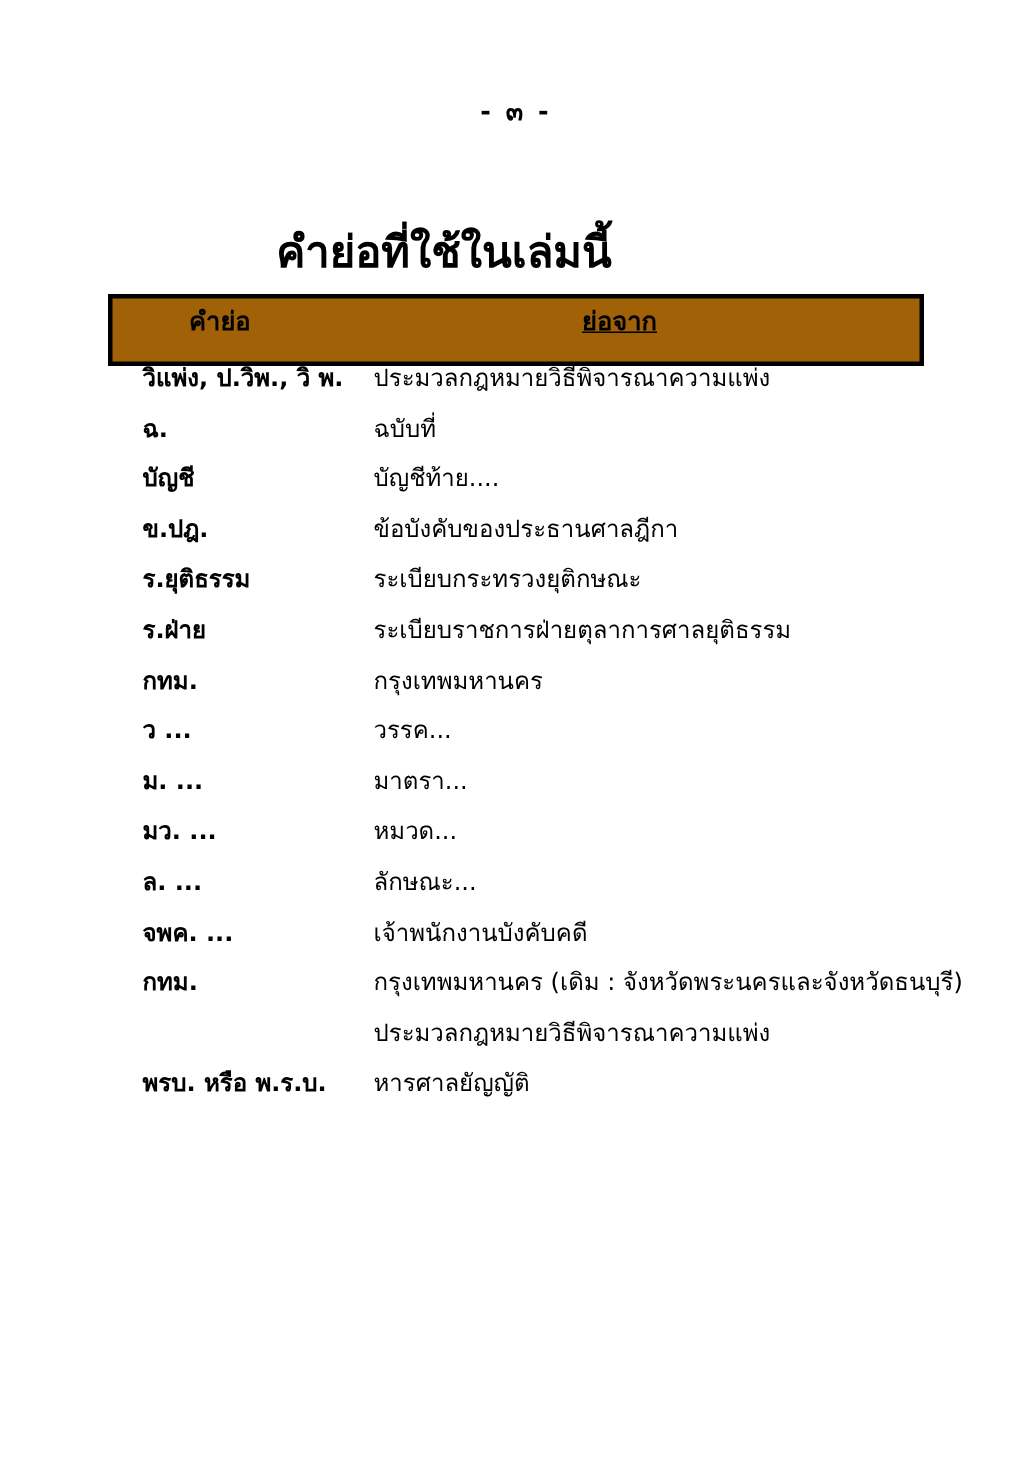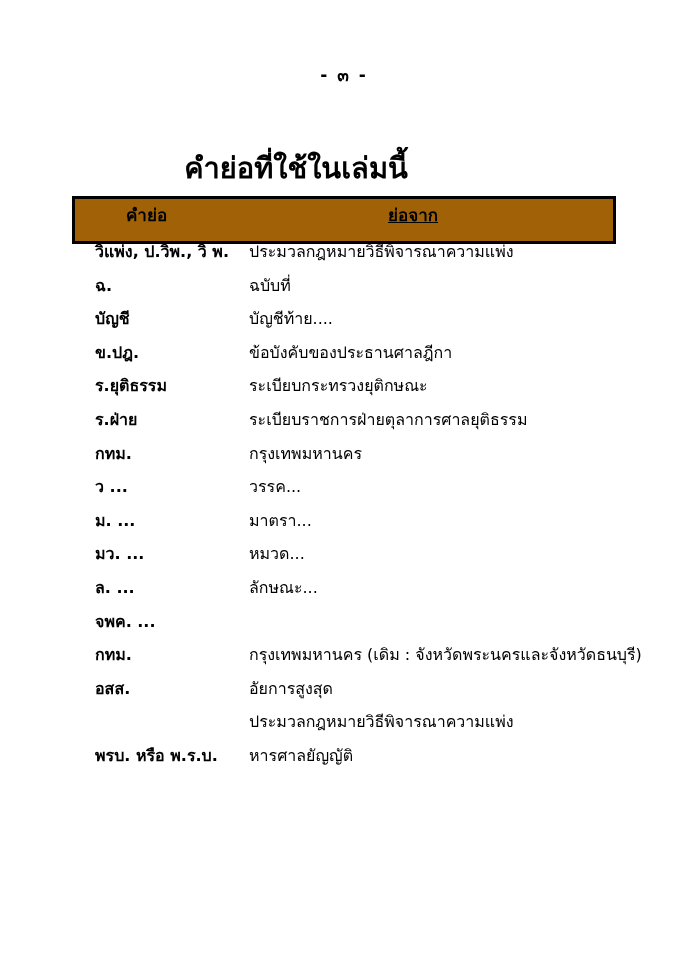--- a/index.html
+++ b/index.html
@@ -149,28 +149,25 @@
       <div class="row">
         <span class="cell cell-abbr">มว. ...</span>
         <span class="cell cell-full">หมวด...</span>
       </div>
       <div class="row">
         <span class="cell cell-abbr">ล. ...</span>
         <span class="cell cell-full">ลักษณะ...</span>
       </div>
       <div class="row">
         <span class="cell cell-abbr">จพค. ...</span>
+        <span class="cell cell-full">เจ้าพนักงานบังคับคดี</span>
       </div>
       <div class="row">
         <span class="cell cell-abbr">กทม.</span>
         <span class="cell cell-full">กรุงเทพมหานคร  (เดิม : จังหวัดพระนครและจังหวัดธนบุรี)</span>
-      </div>
-      <div class="row">
-        <span class="cell cell-abbr">อสส.</span>
-        <span class="cell cell-full">อัยการสูงสุด</span>
       </div>
       <div class="row">
         <span class="cell cell-full">ประมวลกฎหมายวิธีพิจารณาความแพ่ง</span>
       </div>
       <div class="row">
         <span class="cell cell-abbr">พรบ. หรือ พ.ร.บ.</span>
         <span class="cell cell-full">หารศาลยัญญัติ</span>
       </div>
     </div>
 

